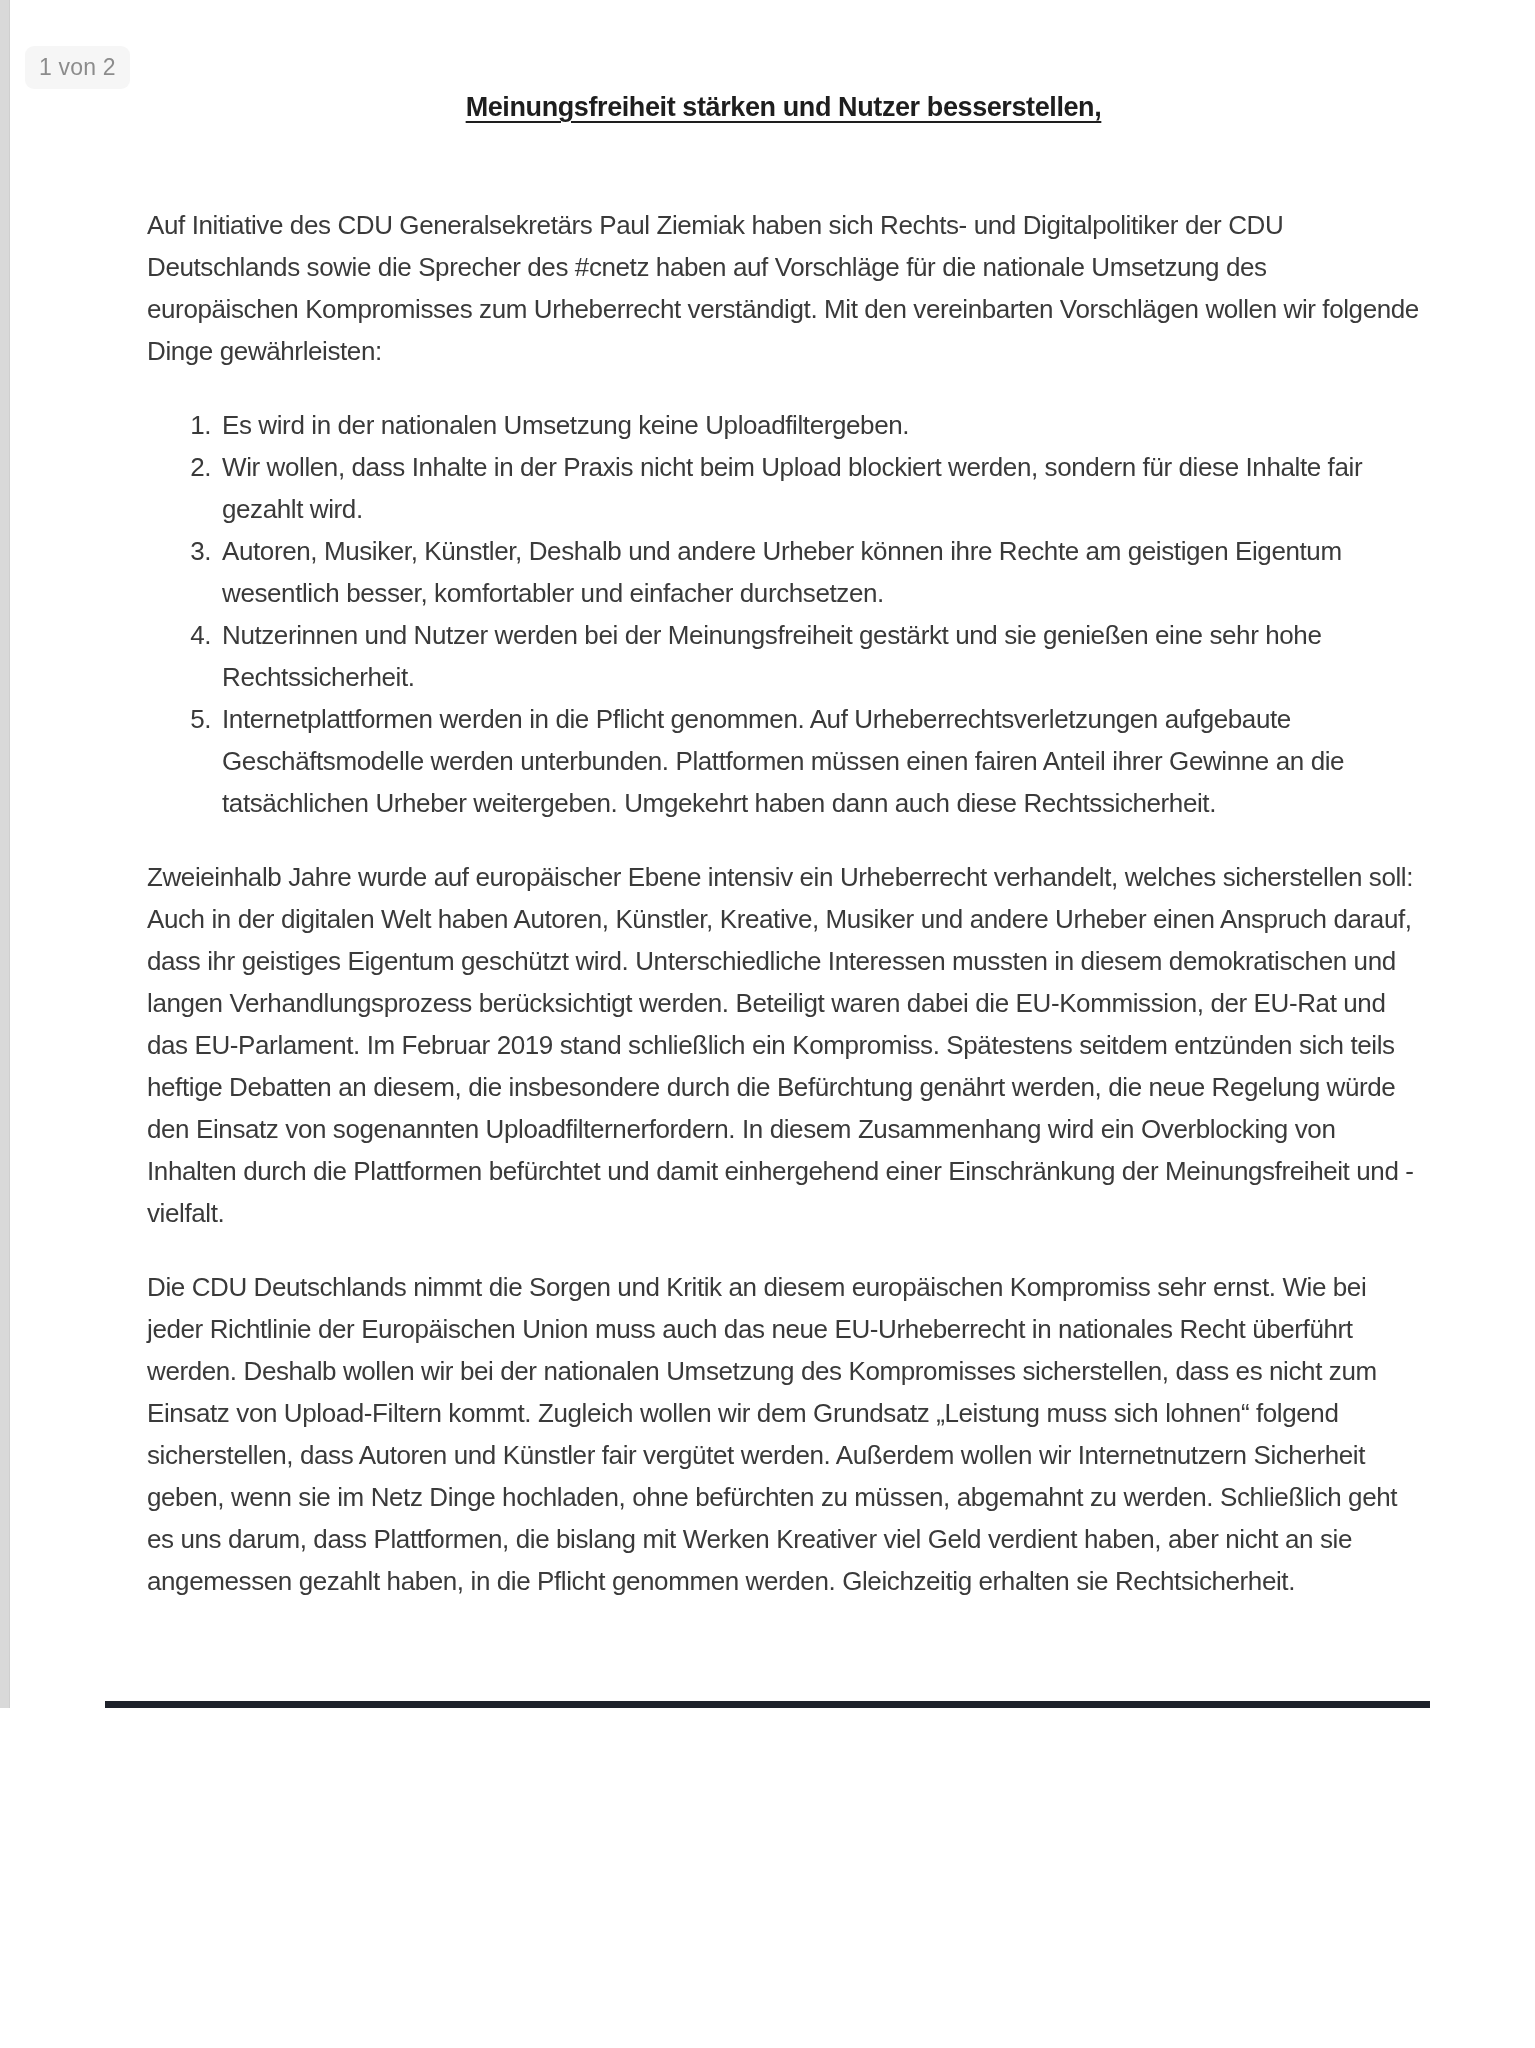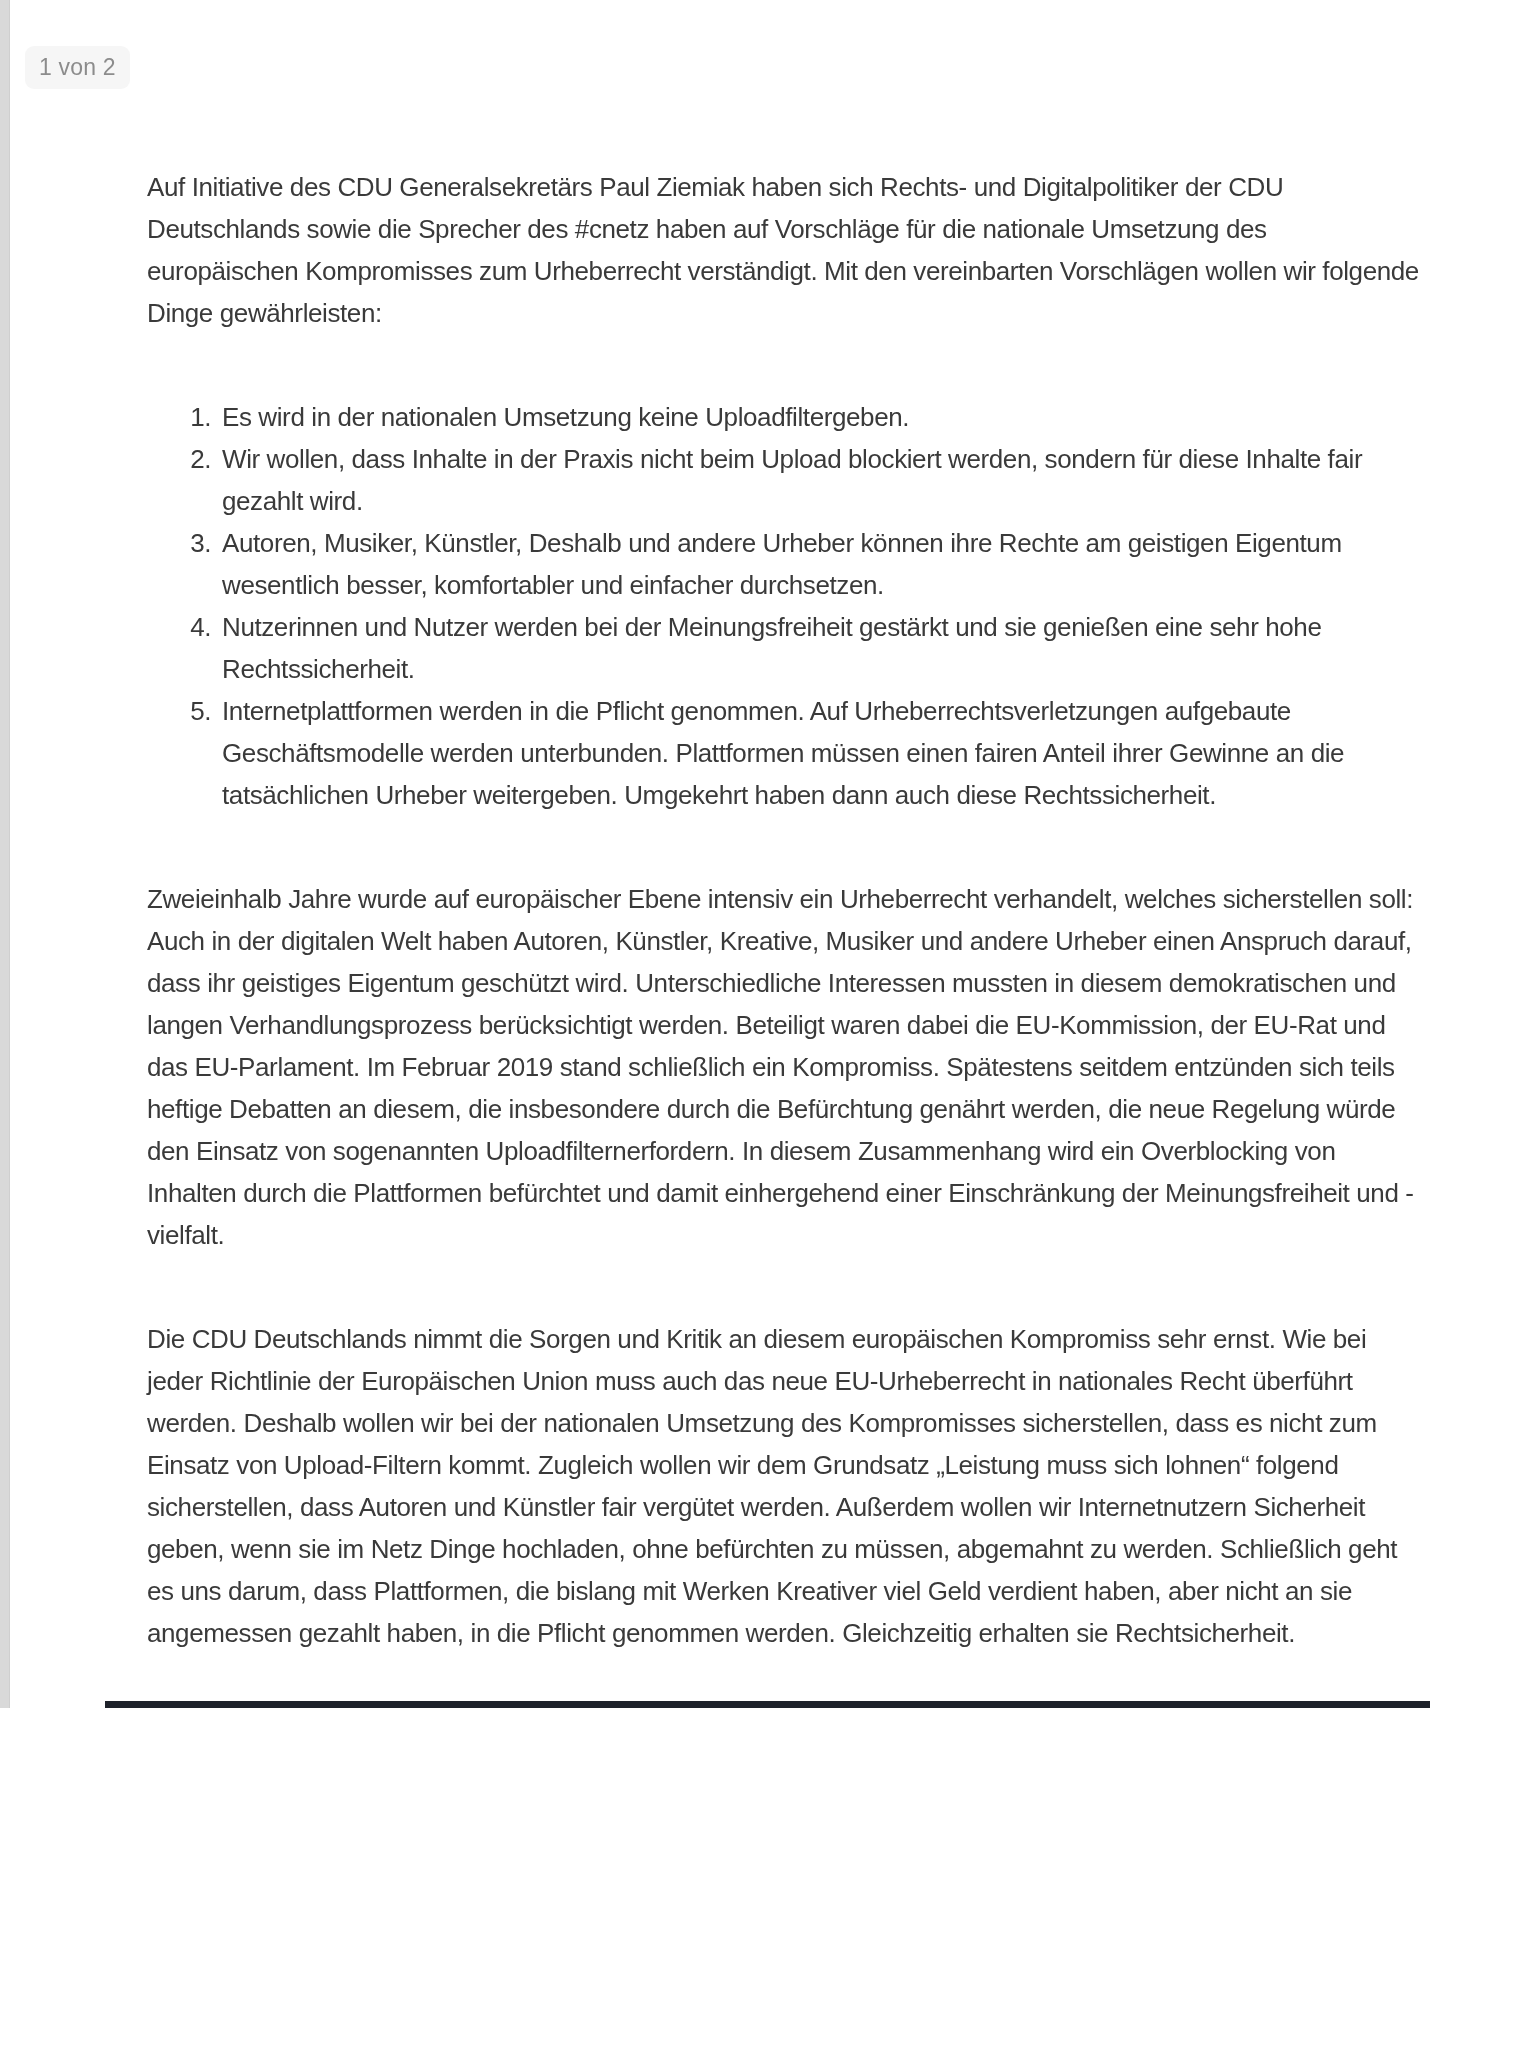--- a/index.html
+++ b/index.html
@@ -53,21 +53,21 @@
     font-size: 27px;
     line-height: 38px;
     margin: 0 0 78px 0;
   }
   .doc-title .title-line {
     text-decoration: underline;
     text-decoration-thickness: 2px;
     text-underline-offset: 5px;
   }
   .content p {
-    margin: 62px 0;
+    margin: 32px 0;
   }
   .content p:first-of-type {
     margin-top: 0;
   }
   ol.doc-list {
     margin: 29px 0;
     padding-left: 71px;
   }
   ol.doc-list li {
     margin: 0;
@@ -87,20 +87,21 @@
 
 <div class="page">
 
   <div class="edge-strip"></div>
 
   <div class="page-badge">1 von 2</div>
 
   <div class="content">
 
     <div class="doc-title">
+      <div class="title-line">Meinungsfreiheit stärken und Nutzer besserstellen,</div>
     </div>
 
     <p>Auf Initiative des CDU Generalsekretärs Paul Ziemiak haben sich Rechts- und Digitalpolitiker der CDU Deutschlands sowie die Sprecher des #cnetz haben auf Vorschläge für die nationale Umsetzung des europäischen Kompromisses zum Urheberrecht verständigt. Mit den vereinbarten Vorschlägen wollen wir folgende Dinge gewährleisten:</p>
 
     <ol class="doc-list">
       <li>Es wird in der nationalen Umsetzung keine Uploadfiltergeben.</li>
       <li>Wir wollen, dass Inhalte in der Praxis nicht beim Upload blockiert werden, sondern für diese Inhalte fair gezahlt wird.</li>
       <li>Autoren, Musiker, Künstler, Deshalb und andere Urheber können ihre Rechte am geistigen Eigentum wesentlich besser, komfortabler und einfacher durchsetzen.</li>
       <li>Nutzerinnen und Nutzer werden bei der Meinungsfreiheit gestärkt und sie genießen eine sehr hohe Rechtssicherheit.</li>
       <li>Internetplattformen werden in die Pflicht genommen. Auf Urheberrechtsverletzungen aufgebaute Geschäftsmodelle werden unterbunden. Plattformen müssen einen fairen Anteil ihrer Gewinne an die tatsächlichen Urheber weitergeben. Umgekehrt haben dann auch diese Rechtssicherheit.</li>

